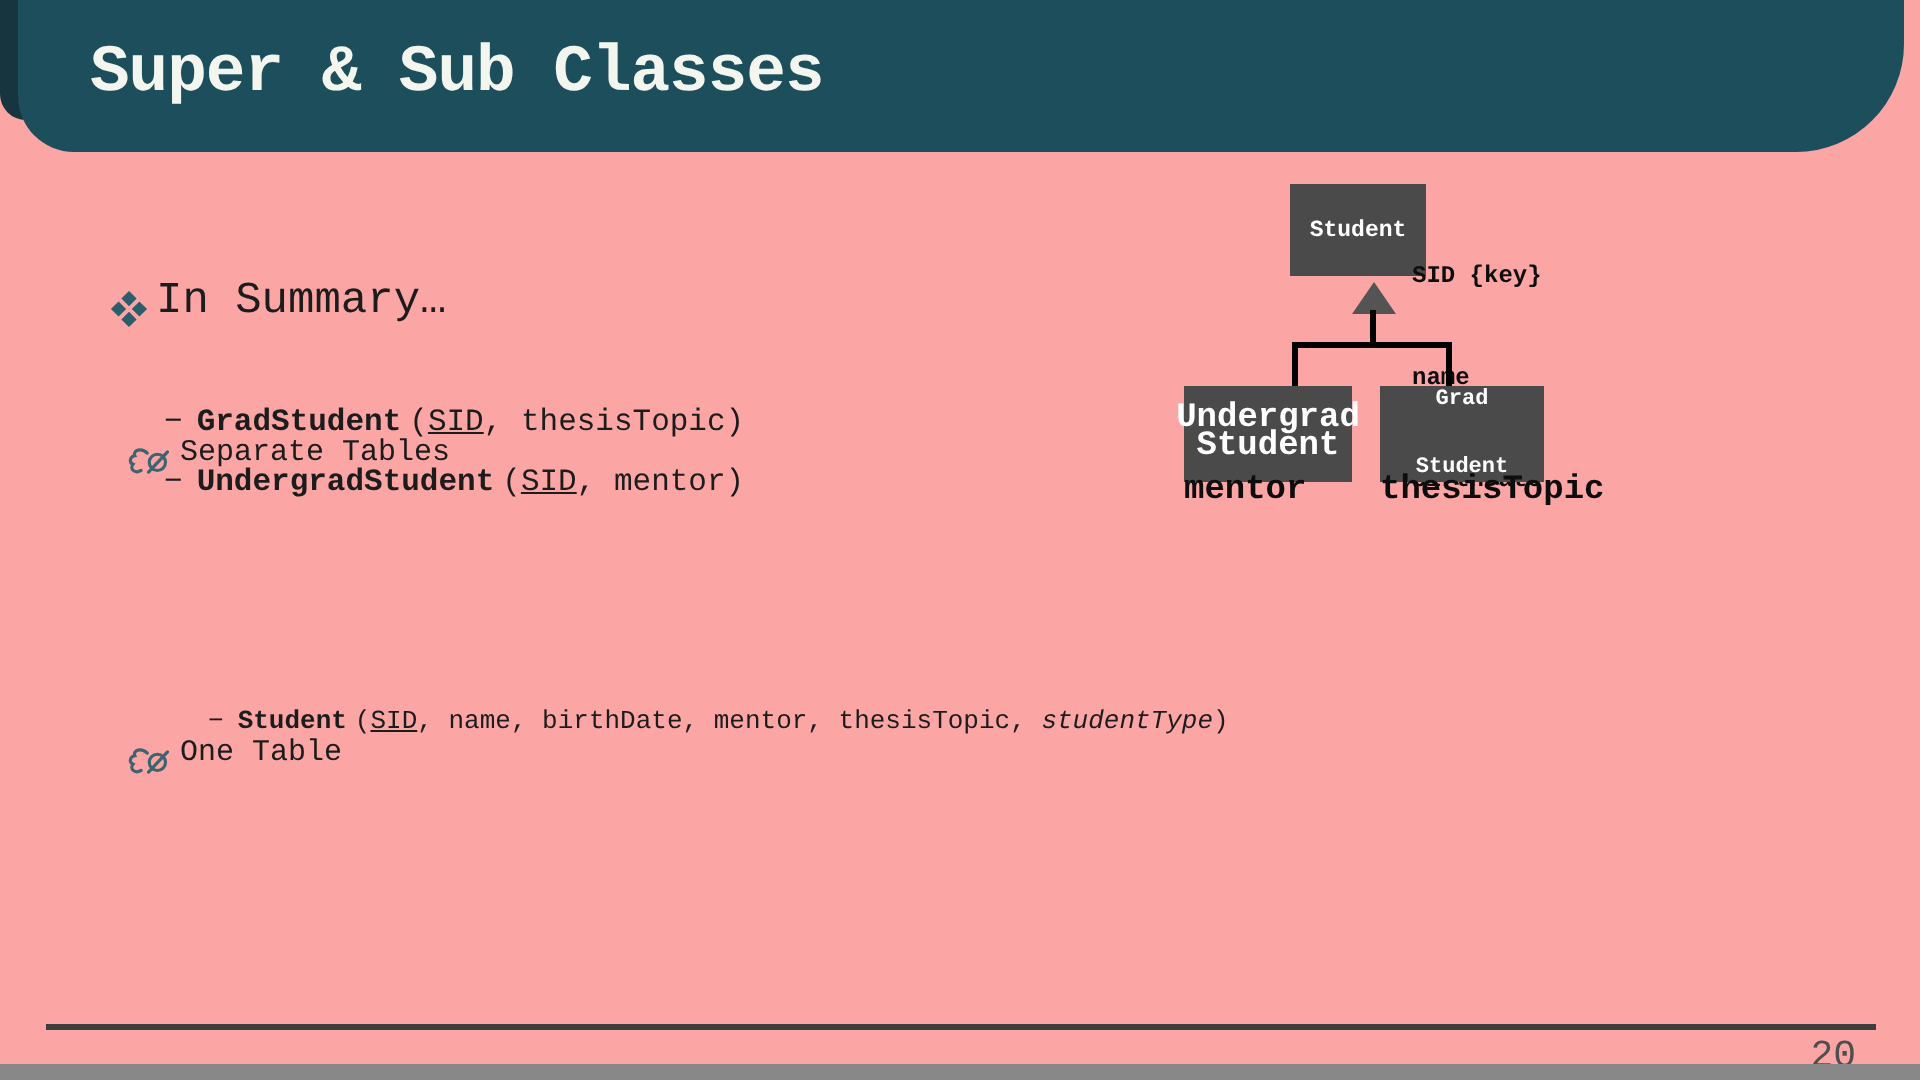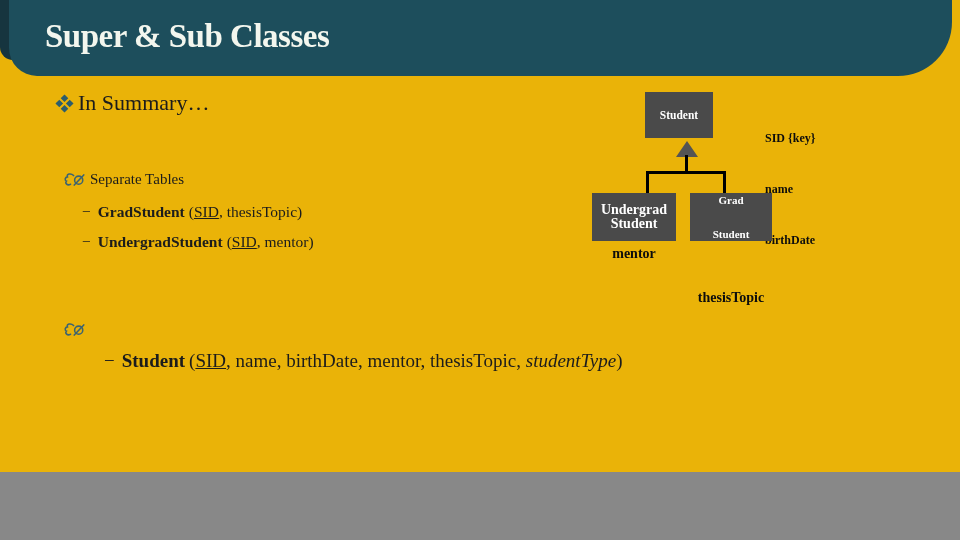--- a/index.html
+++ b/index.html
@@ -1,82 +1,82 @@
 <!DOCTYPE html>
 <html><head>
 <meta charset="utf-8">
 <style>
   html,body { margin:0; padding:0; background:#888; }
   .slide {
-    position:relative; width:960px; height:472px; background:#eab308;
-    overflow:hidden; font-family:Liberation Serif, serif; color:#1c1c1c;
+    position:relative; width:960px; height:532px; background:#fca5a5;
+    overflow:hidden; font-family:Liberation Mono, monospace; color:#1c1c1c;
   }
 
   
   .header-accent {
     position:absolute; left:0; top:0; width:13px; height:60px;
     background:#16353f; border-radius:0 0 0 13px;
   }
   .header-bar {
     position:absolute; left:9px; top:0; width:943px; height:76px;
     background:#1d4e5c; border-radius:0 0 54px 28px;
     display:flex; align-items:center;
   }
   .slide-title {
     margin:0; padding:0 0 4px 36px;
     font-size:33px; font-weight:700; letter-spacing:-0.5px; color:#f3f6ee;
   }
 
   
-  .bullet-row { position:absolute; display:flex; align-items:flex-start; }
+  .bullet-row { position:absolute; display:flex; align-items:flex-end;margin-top:48px; }
   .summary-row { left:55px; top:90px; }
   .summary-row .txt { font-size:22px; line-height:26px; }
   .summary-row svg { margin:4px 4px 0 0; }
 
   .section-row .txt { font-size:15px; line-height:24px; }
   .section-row svg { margin:5px 3px 0 0; }
   .sep-row { left:63px; top:167px; }
   .one-row { left:63px; top:317px; }
 
   .dash-list { position:absolute; left:82px; top:197px; }
   .dash-item { font-size:15.5px; line-height:29.5px; white-space:nowrap; }
-  .one-item  { position:absolute; left:104px; top:349px; font-size:19px; line-height:24px; white-space:nowrap; }
+  .one-item  { position:absolute; left:104px; top:349px; font-size:13px; line-height:24px; white-space:nowrap; }
   .dash { margin-right:7px; }
   .item-name { font-weight:700; margin-right:4px; }
   .key { text-decoration:underline; }
   .italic { font-style:italic; }
 
   
   .d-box {
     position:absolute; background:#4a4a4a; color:#ffffff;
     display:flex; flex-direction:column; align-items:center; justify-content:center;
     font-weight:700; text-align:center;
   }
   .d-parent { left:645px; top:92px; width:68px; height:46px; font-size:11.5px; }
-  .d-child-1 { left:592px; top:193px; width:84px; height:48px; font-size:14px; line-height:14px; }
+  .d-child-1 { left:592px; top:193px; width:84px; height:48px; font-size:17px; line-height:14px; }
   .d-child-2 { left:690px; top:193px; width:82px; height:48px; font-size:11px; line-height:14px;gap:20px; }
   .d-attrs {
-    position:absolute; left:765px; top:96px;
+    position:absolute; left:706px; top:96px;
     font-size:12px; font-weight:700; line-height:17px; color:#0d0d0d; white-space:pre;
   }
   .d-triangle {
     position:absolute; left:676px; top:141px; width:0; height:0;
     border-left:11px solid transparent; border-right:11px solid transparent;
     border-bottom:16px solid #545454;
   }
   .d-line { position:absolute; background:#000000; }
   .d-vline  { left:685px; top:155px; width:3px; height:18px; }
   .d-hline  { left:646px; top:171px; width:80px; height:3px; }
   .d-stub-l { left:646px; top:171px; width:3px; height:23px; }
   .d-stub-r { left:723px; top:171px; width:3px; height:23px; }
   .d-attr-label {
-    position:absolute; top:246px; font-size:14px; font-weight:700; color:#0d0d0d; text-align:center;
+    position:absolute; top:236px; font-size:17px; font-weight:700; color:#0d0d0d; text-align:left;
   }
   .d-attr-1 { left:592px; width:84px; }
-  .d-attr-2 { left:690px; width:82px;margin-top:44px; }
+  .d-attr-2 { left:690px; width:82px; }
 
   
   .footer-line { position:absolute; left:23px; top:512px; width:915px; height:3px; background:#3e3e3e; }
   .page-number { position:absolute; left:880px; top:517px; width:48px; text-align:right; font-size:19px; color:#4f4f4f; }
 </style>
 </head>
 <body>
 
 <div class="slide">
 
@@ -133,20 +133,21 @@
   </div>
   <div class="d-attr-label d-attr-1">mentor</div>
   <div class="d-attr-label d-attr-2">thesisTopic</div>
 
   <div class="bullet-row section-row one-row">
     <svg width="24" height="16" viewBox="0 0 26 16" fill="none" stroke="#3c6370" stroke-width="1.7" stroke-linecap="round">
       <path d="M11.5 3.2 C8.5 0.2 3.5 1.4 4.8 4.6 C2.2 4.9 1.4 8.2 3.8 9.2 C1.8 11.6 4.6 14.6 8.2 12.6"></path>
       <circle cx="17" cy="8.2" r="4.4"></circle>
       <path d="M12.2 13.5 L22.5 2.5"></path>
     </svg>
+    <span class="txt">One Table</span>
   </div>
 
   <div class="one-item">
     <span class="dash">−</span><span class="item-name">Student</span><span>(</span><span class="key">SID</span><span>, name, birthDate, mentor, thesisTopic, </span><span class="italic">studentType</span><span>)</span>
   </div>
 
   <div class="footer-line"></div>
   <div class="page-number">20</div>
 
 </div>

